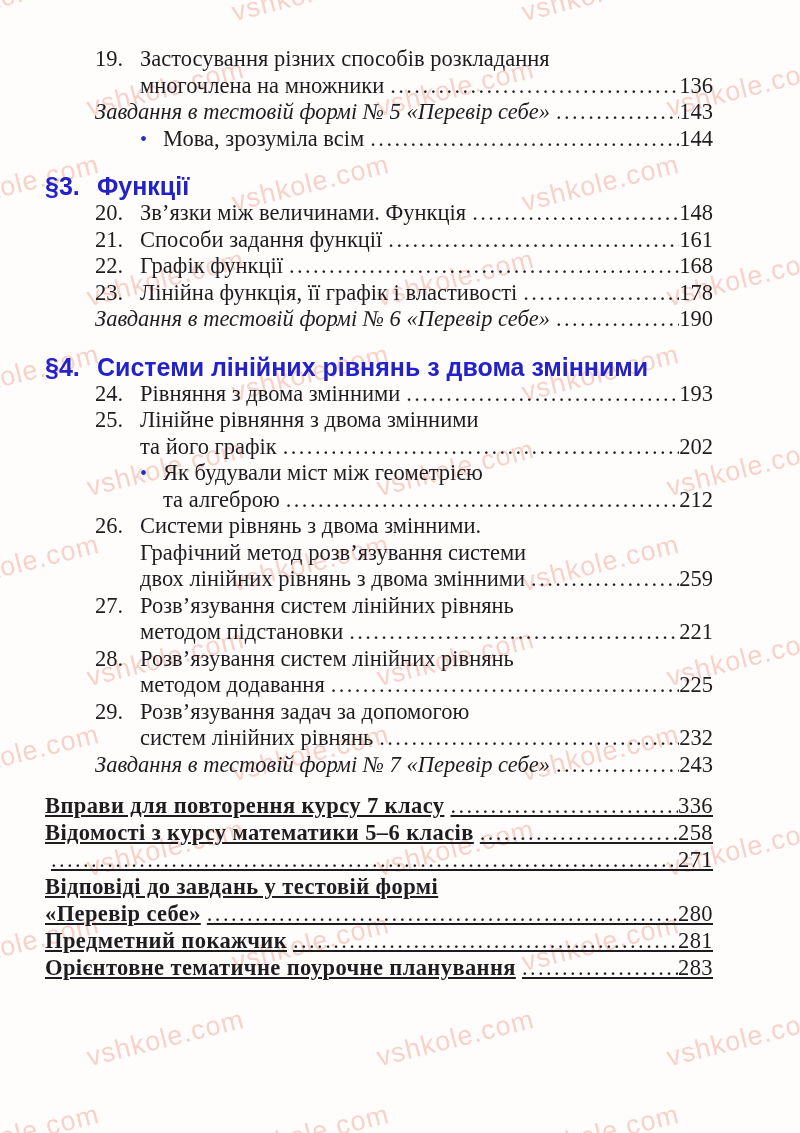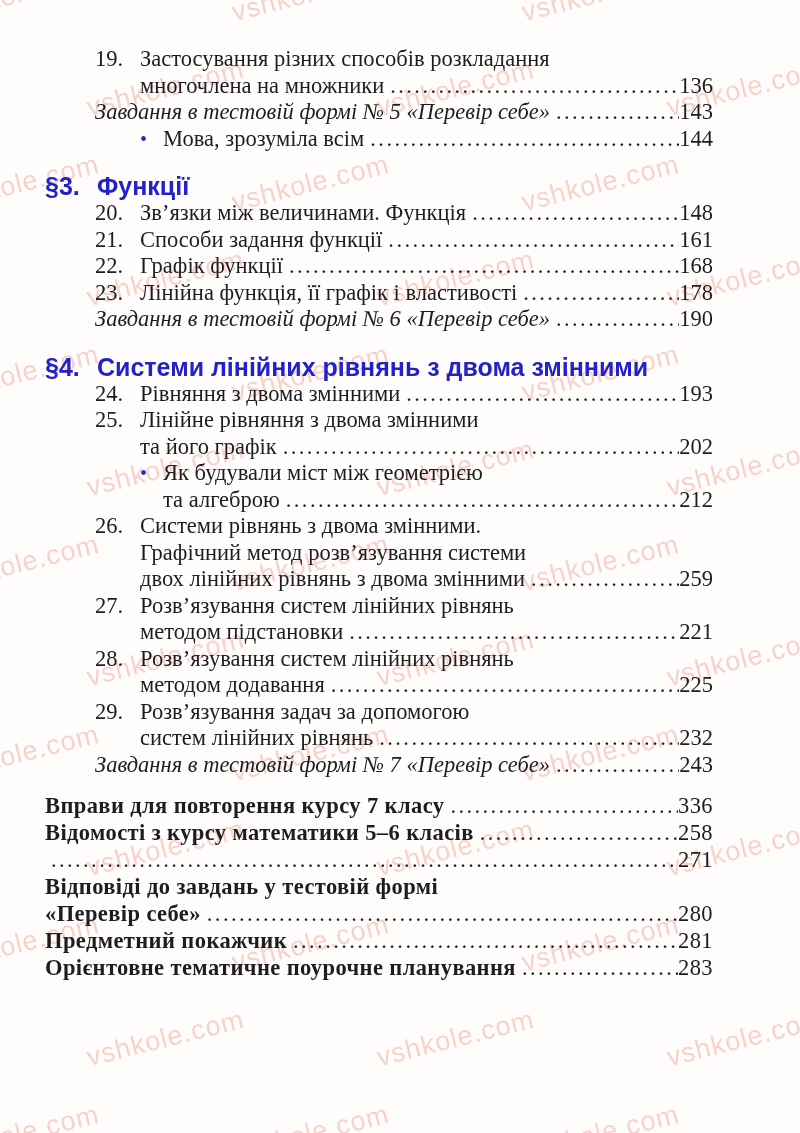--- a/index.html
+++ b/index.html
@@ -73,20 +73,21 @@
   }
   .row.heading .num {
     width: 52px;
     flex: 0 0 52px;
   }
 
   .row.back {
     font-weight: bold;
     letter-spacing: 0.4px;
     line-height: 27px;
+    text-decoration: underline;
   }
   .row.back.cont { padding-left: 0; }
 
   .num {
     width: 45px;
     flex: 0 0 45px;
   }
 
   .t { flex: 0 0 auto; }
 

